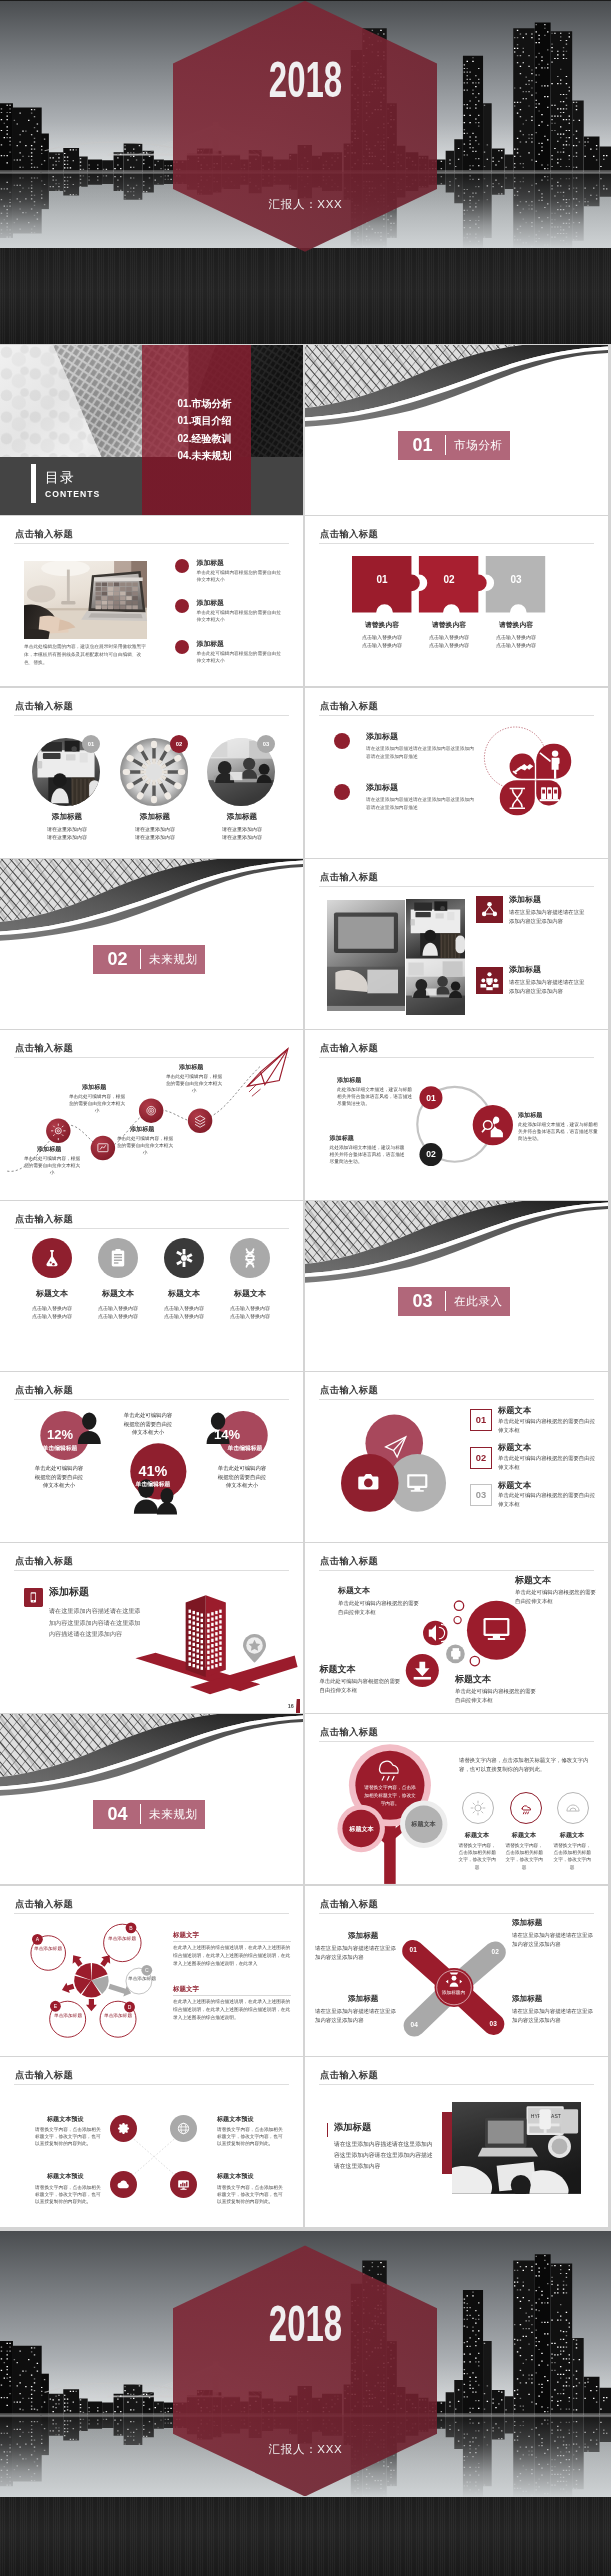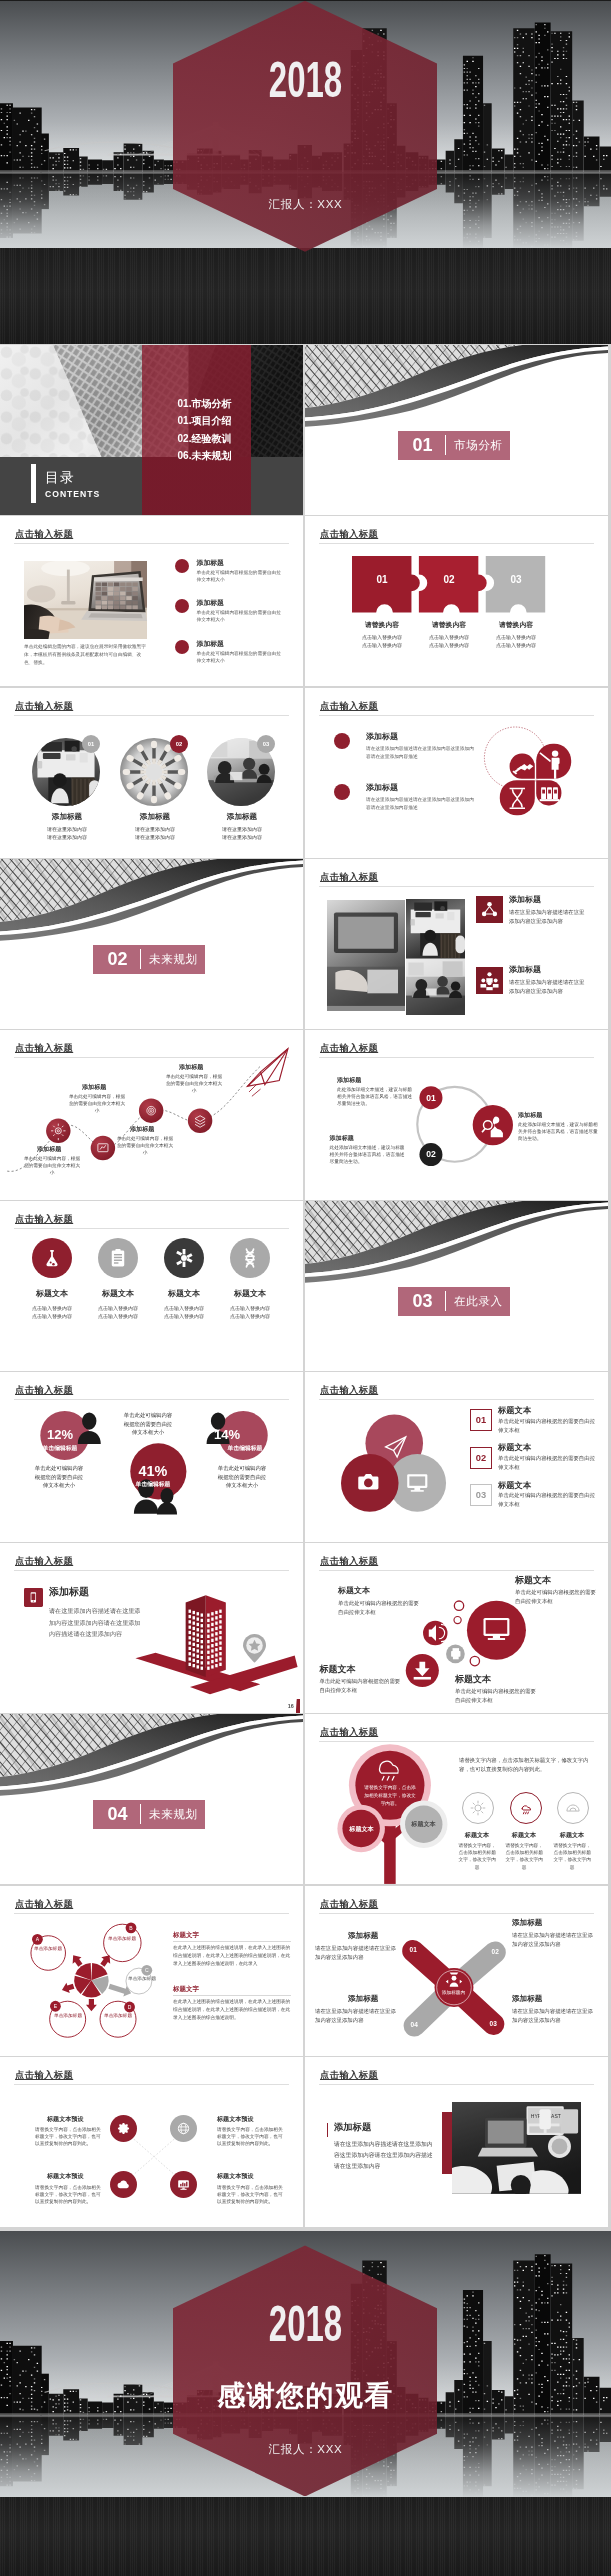--- a/index.html
+++ b/index.html
@@ -25,21 +25,21 @@
       clip-path:polygon(50% 0%,100% 25%,100% 75%,50% 100%,0 75%,0 25%);}
   .cover .hex{left:173px;top:0.7px;width:264px;height:251px;}
   .cover-year{position:absolute;left:0;right:0;top:63px;text-align:center;color:#f0eff0;
      font-size:50px;font-weight:bold;line-height:35px;transform:scaleX(.66);transform-origin:50% 0;}
   .cover-title{position:absolute;left:0;right:0;top:137px;text-align:center;color:#fff;
      font-size:28px;font-weight:bold;letter-spacing:1.4px;line-height:27px;}
   .cover-sub{position:absolute;left:0;right:0;top:198px;text-align:center;color:#efefef;
      font-size:11.5px;letter-spacing:0.7px;line-height:12.2px;}
 
   
-  .stitle{position:absolute;left:15px;top:11.5px;font-size:9.3px;font-weight:bold;color:#3a3a3a;letter-spacing:0.4px;text-decoration:underline;}
+  .stitle{position:absolute;left:15px;top:11.5px;font-size:9.3px;font-weight:bold;color:#3a3a3a;letter-spacing:0.4px;}
   .hrule{position:absolute;left:14.4px;top:27px;width:275px;height:0.7px;background:#dedede;}
   .pnum{position:absolute;right:9.3px;bottom:3.6px;font-size:5.4px;font-weight:bold;color:#4d4d4d;line-height:5.8px;}
   .pnumbar{position:absolute;right:2.9px;bottom:0;width:4.3px;height:14.4px;background:#8f1d2a;
      clip-path:polygon(22% 0,100% 0,100% 100%,0 100%);}
   .hdr{position:absolute;left:0;top:0;width:303px;height:86px;}
   .secbox{position:absolute;left:93px;top:86px;width:112px;height:29px;background:#b1677a;}
   .secnum{position:absolute;left:14.4px;top:5px;font-size:18px;font-weight:bold;color:#fff;line-height:18.7px;}
   .secdiv{position:absolute;left:47px;top:4.3px;width:1.4px;height:20px;background:#fff;}
   .secname{position:absolute;left:56px;top:8px;font-size:11.5px;color:#fff;line-height:13px;letter-spacing:0.7px;}
 
@@ -320,21 +320,21 @@
     <div class="toc-bar">
       <div class="toc-tick"></div>
       <div class="toc-cn">目录</div>
       <div class="toc-en">CONTENTS</div>
     </div>
     <div class="toc-redband"></div>
     <ul class="toc-list">
       <li>01.市场分析</li>
       <li>01.项目介绍</li>
       <li>02.经验教训</li>
-      <li>06.未来规划</li>
+      <li>04.未来规划</li>
     </ul>
   </div>
 
   <div class="slide col-r thumb" style="top:345px">
     <div class="hdr">
         <svg class="hdrsvg" viewBox="0 0 421 120" preserveAspectRatio="none" xmlns="http://www.w3.org/2000/svg">
           <defs>
             <clipPath id="clc1">
               <path d="M0 0H302C248 6 190 26 136 50C86 72 40 84 0 88Z"></path>
             </clipPath>
@@ -1587,18 +1587,17 @@
           <path fill="#a4a4a4" d="M0 0m1 149h2v1.6h-2zm0 5h2v1.6h-2zm4 60h2v1.6h-2zm8 -60h2v1.6h-2zm6 66h2v1.6h-2zm8 -35h2v1.6h-2zm16 35h2v1.6h-2zm0 5h2v1.6h-2zm4 -75h2v1.6h-2zm0 55h2v1.6h-2zm4 25h2v1.6h-2zm6 -24h2v1.6h-2zm4 -15h2v1.6h-2zm16 31h2v1.6h-2zm0 5h2v1.6h-2zm16 -6h2v1.6h-2zm0 5h2v1.6h-2zm30 1h2v1.6h-2zm12 0h2v1.6h-2zm50 3h2v1.6h-2zm4 -10h2v1.6h-2zm60 13h2v1.6h-2zm12 -14h2v1.6h-2zm26 8h2v1.6h-2zm10 -2h2v1.6h-2zm0 5h2v1.6h-2zm42 2h2v1.6h-2zm34 -9h2v1.6h-2zm8 4h2v1.6h-2zm8 0h2v1.6h-2zm26 5h2v1.6h-2zm12 -10h2v1.6h-2zm26 0h2v1.6h-2zm4 10h2v1.6h-2zm4 -15h2v1.6h-2zm4 5h2v1.6h-2zm24 -52h2v1.6h-2zm0 60h2v1.6h-2zm4 -65h2v1.6h-2zm4 -80h2v1.6h-2zm0 65h2v1.6h-2zm0 70h2v1.6h-2zm8 -175h2v1.6h-2zm0 55h2v1.6h-2zm0 25h2v1.6h-2zm0 90h2v1.6h-2zm0 10h2v1.6h-2zm4 -160h2v1.6h-2zm0 20h2v1.6h-2zm4 55h2v1.6h-2zm0 20h2v1.6h-2zm4 -90h2v1.6h-2zm0 45h2v1.6h-2zm0 95h2v1.6h-2zm0 15h2v1.6h-2zm8 -170h2v1.6h-2zm0 45h2v1.6h-2zm0 10h2v1.6h-2zm0 65h2v1.6h-2zm0 10h2v1.6h-2zm4 -60h2v1.6h-2zm0 80h2v1.6h-2zm4 -125h2v1.6h-2zm0 80h2v1.6h-2zm0 15h2v1.6h-2zm6 -26h2v1.6h-2zm8 50h2v1.6h-2zm0 30h2v1.6h-2zm22 -12h2v1.6h-2zm22 0h2v1.6h-2zm0 15h2v1.6h-2zm10 -5h2v1.6h-2zm4 -5h2v1.6h-2zm8 10h2v1.6h-2zm12 -7h2v1.6h-2zm8 4h2v1.6h-2zm12 -131h2v1.6h-2zm0 15h2v1.6h-2zm0 30h2v1.6h-2zm0 35h2v1.6h-2zm0 35h2v1.6h-2zm4 -115h2v1.6h-2zm0 10h2v1.6h-2zm0 5h2v1.6h-2zm0 10h2v1.6h-2zm0 90h2v1.6h-2zm4 -115h2v1.6h-2zm0 10h2v1.6h-2zm0 40h2v1.6h-2zm0 85h2v1.6h-2zm4 -5h2v1.6h-2zm4 -35h2v1.6h-2zm4 -85h2v1.6h-2zm0 5h2v1.6h-2zm0 55h2v1.6h-2zm0 50h2v1.6h-2zm8 -74h2v1.6h-2zm0 65h2v1.6h-2zm20 13h2v1.6h-2zm10 8h2v1.6h-2zm12 -85h2v1.6h-2zm4 -85h2v1.6h-2zm4 -15h2v1.6h-2zm0 30h2v1.6h-2zm0 65h2v1.6h-2zm0 55h2v1.6h-2zm4 -10h2v1.6h-2zm4 -70h2v1.6h-2zm4 -40h2v1.6h-2zm0 50h2v1.6h-2zm4 95h2v1.6h-2zm6 -108h2v1.6h-2zm4 85h2v1.6h-2zm4 -80h2v1.6h-2zm8 55h2v1.6h-2zm6 57h2v1.6h-2zm8 -125h2v1.6h-2zm0 105h2v1.6h-2zm4 -155h2v1.6h-2zm0 60h2v1.6h-2zm0 25h2v1.6h-2zm0 15h2v1.6h-2zm4 -85h2v1.6h-2zm4 -10h2v1.6h-2zm0 20h2v1.6h-2zm0 50h2v1.6h-2zm0 20h2v1.6h-2zm4 -105h2v1.6h-2zm0 120h2v1.6h-2zm6 1h2v1.6h-2zm4 -25h2v1.6h-2zm0 75h2v1.6h-2zm4 -20h2v1.6h-2zm12 -5h2v1.6h-2zm12 15h2v1.6h-2zm0 15h2v1.6h-2z"></path>
           <path fill="#cccccc" d="M0 0m1 198h2v1.6h-2zm8 -20h2v1.6h-2zm4 10h2v1.6h-2zm0 5h2v1.6h-2zm10 -24h2v1.6h-2zm0 30h2v1.6h-2zm4 -45h2v1.6h-2zm0 55h2v1.6h-2zm0 20h2v1.6h-2zm16 -25h2v1.6h-2zm0 25h2v1.6h-2zm4 -70h2v1.6h-2zm0 70h2v1.6h-2zm14 -9h2v1.6h-2zm8 -4h2v1.6h-2zm4 10h2v1.6h-2zm8 -15h2v1.6h-2zm12 19h2v1.6h-2zm8 -10h2v1.6h-2zm10 -3h2v1.6h-2zm0 10h2v1.6h-2zm0 5h2v1.6h-2zm24 -1h2v1.6h-2zm12 1h2v1.6h-2zm16 -16h2v1.6h-2zm0 10h2v1.6h-2zm14 -17h2v1.6h-2zm8 -5h2v1.6h-2zm8 -5h2v1.6h-2zm6 25h2v1.6h-2zm8 -10h2v1.6h-2zm0 15h2v1.6h-2zm26 3h2v1.6h-2zm12 0h2v1.6h-2zm8 -10h2v1.6h-2zm26 -16h2v1.6h-2zm0 5h2v1.6h-2zm0 20h2v1.6h-2zm30 -17h2v1.6h-2zm12 10h2v1.6h-2zm38 -11h2v1.6h-2zm14 19h2v1.6h-2zm8 -1h2v1.6h-2zm42 -15h2v1.6h-2zm38 10h2v1.6h-2zm8 -10h2v1.6h-2zm14 -7h2v1.6h-2zm6 -80h2v1.6h-2zm0 50h2v1.6h-2zm4 -90h2v1.6h-2zm0 45h2v1.6h-2zm0 15h2v1.6h-2zm0 20h2v1.6h-2zm16 -40h2v1.6h-2zm0 10h2v1.6h-2zm0 25h2v1.6h-2zm0 35h2v1.6h-2zm4 -75h2v1.6h-2zm8 -25h2v1.6h-2zm0 10h2v1.6h-2zm0 10h2v1.6h-2zm0 80h2v1.6h-2zm0 15h2v1.6h-2zm4 -95h2v1.6h-2zm18 24h2v1.6h-2zm0 10h2v1.6h-2zm4 10h2v1.6h-2zm0 60h2v1.6h-2zm6 -11h2v1.6h-2zm0 10h2v1.6h-2zm4 -10h2v1.6h-2zm40 19h2v1.6h-2zm8 0h2v1.6h-2zm8 -10h2v1.6h-2zm32 -134h2v1.6h-2zm0 5h2v1.6h-2zm0 30h2v1.6h-2zm0 75h2v1.6h-2zm0 10h2v1.6h-2zm4 -105h2v1.6h-2zm0 40h2v1.6h-2zm4 -5h2v1.6h-2zm0 65h2v1.6h-2zm4 -90h2v1.6h-2zm0 70h2v1.6h-2zm0 20h2v1.6h-2zm0 5h2v1.6h-2zm4 -105h2v1.6h-2zm0 40h2v1.6h-2zm0 5h2v1.6h-2zm0 60h2v1.6h-2zm4 -115h2v1.6h-2zm0 65h2v1.6h-2zm20 59h2v1.6h-2zm0 5h2v1.6h-2zm8 -15h2v1.6h-2zm22 -67h2v1.6h-2zm0 85h2v1.6h-2zm0 5h2v1.6h-2zm4 -25h2v1.6h-2zm4 -105h2v1.6h-2zm0 80h2v1.6h-2zm12 -90h2v1.6h-2zm4 20h2v1.6h-2zm6 -33h2v1.6h-2zm0 25h2v1.6h-2zm8 100h2v1.6h-2zm0 25h2v1.6h-2zm4 -195h2v1.6h-2zm4 55h2v1.6h-2zm0 60h2v1.6h-2zm6 -78h2v1.6h-2zm0 15h2v1.6h-2zm0 75h2v1.6h-2zm0 5h2v1.6h-2zm0 50h2v1.6h-2zm0 5h2v1.6h-2zm12 -90h2v1.6h-2zm0 30h2v1.6h-2zm0 60h2v1.6h-2zm8 -75h2v1.6h-2zm4 -25h2v1.6h-2zm0 5h2v1.6h-2zm6 16h2v1.6h-2zm4 60h2v1.6h-2zm0 10h2v1.6h-2zm16 -15h2v1.6h-2zm22 24h2v1.6h-2z"></path>
           <path fill="#eeeeee" d="M0 0m1 164h2v1.6h-2zm0 50h2v1.6h-2zm8 -55h2v1.6h-2zm0 5h2v1.6h-2zm0 20h2v1.6h-2zm0 30h2v1.6h-2zm4 -70h2v1.6h-2zm14 51h2v1.6h-2zm4 -15h2v1.6h-2zm4 20h2v1.6h-2zm4 -35h2v1.6h-2zm4 -15h2v1.6h-2zm0 60h2v1.6h-2zm0 5h2v1.6h-2zm8 -35h2v1.6h-2zm6 21h2v1.6h-2zm16 16h2v1.6h-2zm8 0h2v1.6h-2zm8 -1h2v1.6h-2zm12 -10h2v1.6h-2zm66 6h2v1.6h-2zm0 20h2v1.6h-2zm6 -27h2v1.6h-2zm12 10h2v1.6h-2zm14 5h2v1.6h-2zm46 3h2v1.6h-2zm30 -6h2v1.6h-2zm26 8h2v1.6h-2zm38 2h2v1.6h-2zm64 -8h2v1.6h-2zm20 -17h2v1.6h-2zm20 15h2v1.6h-2zm6 10h2v1.6h-2zm0 5h2v1.6h-2zm34 -32h2v1.6h-2zm6 -95h2v1.6h-2zm0 90h2v1.6h-2zm0 15h2v1.6h-2zm4 15h2v1.6h-2zm4 -85h2v1.6h-2zm0 50h2v1.6h-2zm8 -85h2v1.6h-2zm0 75h2v1.6h-2zm4 -25h2v1.6h-2zm0 40h2v1.6h-2zm0 10h2v1.6h-2zm4 5h2v1.6h-2zm0 5h2v1.6h-2zm4 -90h2v1.6h-2zm0 30h2v1.6h-2zm4 -40h2v1.6h-2zm4 35h2v1.6h-2zm4 -45h2v1.6h-2zm0 15h2v1.6h-2zm0 25h2v1.6h-2zm4 -100h2v1.6h-2zm0 30h2v1.6h-2zm0 45h2v1.6h-2zm0 80h2v1.6h-2zm0 25h2v1.6h-2zm6 -56h2v1.6h-2zm0 20h2v1.6h-2zm4 -25h2v1.6h-2zm0 10h2v1.6h-2zm14 54h2v1.6h-2zm8 4h2v1.6h-2zm8 -10h2v1.6h-2zm4 5h2v1.6h-2zm10 -10h2v1.6h-2zm4 10h2v1.6h-2zm34 -7h2v1.6h-2zm20 -52h2v1.6h-2zm4 -20h2v1.6h-2zm4 10h2v1.6h-2zm0 10h2v1.6h-2zm4 -40h2v1.6h-2zm40 79h2v1.6h-2zm0 10h2v1.6h-2zm18 -12h2v1.6h-2zm0 10h2v1.6h-2zm4 -175h2v1.6h-2zm0 25h2v1.6h-2zm0 75h2v1.6h-2zm0 70h2v1.6h-2zm4 -90h2v1.6h-2zm0 30h2v1.6h-2zm0 10h2v1.6h-2zm4 -75h2v1.6h-2zm0 50h2v1.6h-2zm4 0h2v1.6h-2zm4 -25h2v1.6h-2zm0 100h2v1.6h-2zm4 -165h2v1.6h-2zm0 5h2v1.6h-2zm0 50h2v1.6h-2zm0 30h2v1.6h-2zm0 35h2v1.6h-2zm6 -123h2v1.6h-2zm0 15h2v1.6h-2zm0 35h2v1.6h-2zm0 55h2v1.6h-2zm4 -100h2v1.6h-2zm0 95h2v1.6h-2zm4 -60h2v1.6h-2zm0 10h2v1.6h-2zm0 75h2v1.6h-2zm0 30h2v1.6h-2zm0 10h2v1.6h-2zm4 -20h2v1.6h-2zm0 45h2v1.6h-2zm4 -190h2v1.6h-2zm0 50h2v1.6h-2zm0 25h2v1.6h-2zm10 42h2v1.6h-2zm4 -90h2v1.6h-2zm0 10h2v1.6h-2zm0 80h2v1.6h-2zm0 25h2v1.6h-2zm0 10h2v1.6h-2zm0 25h2v1.6h-2zm4 -175h2v1.6h-2zm0 65h2v1.6h-2zm0 65h2v1.6h-2zm4 -25h2v1.6h-2zm0 5h2v1.6h-2zm0 55h2v1.6h-2zm4 -155h2v1.6h-2zm0 110h2v1.6h-2zm0 15h2v1.6h-2zm0 15h2v1.6h-2zm4 -35h2v1.6h-2zm0 10h2v1.6h-2zm0 10h2v1.6h-2zm0 10h2v1.6h-2zm0 25h2v1.6h-2zm10 -69h2v1.6h-2zm12 50h2v1.6h-2zm0 20h2v1.6h-2zm12 0h2v1.6h-2z"></path>
           <path fill="#ffffff" d="M0 0m1 179h2v1.6h-2zm4 10h2v1.6h-2zm4 -45h2v1.6h-2zm0 30h2v1.6h-2zm0 50h2v1.6h-2zm14 -4h2v1.6h-2zm4 0h2v1.6h-2zm16 -35h2v1.6h-2zm0 15h2v1.6h-2zm4 -5h2v1.6h-2zm4 -25h2v1.6h-2zm22 62h2v1.6h-2zm16 -21h2v1.6h-2zm0 10h2v1.6h-2zm0 5h2v1.6h-2zm0 5h2v1.6h-2zm4 -15h2v1.6h-2zm4 -10h2v1.6h-2zm0 25h2v1.6h-2zm14 -8h2v1.6h-2zm48 9h2v1.6h-2zm18 -12h2v1.6h-2zm4 10h2v1.6h-2zm18 -20h2v1.6h-2zm4 0h2v1.6h-2zm12 17h2v1.6h-2zm22 1h2v1.6h-2zm4 -5h2v1.6h-2zm34 -16h2v1.6h-2zm0 15h2v1.6h-2zm4 5h2v1.6h-2zm68 -3h2v1.6h-2zm8 -5h2v1.6h-2zm10 9h2v1.6h-2zm38 -14h2v1.6h-2zm24 18h2v1.6h-2zm52 -17h2v1.6h-2zm10 -125h2v1.6h-2zm4 25h2v1.6h-2zm0 65h2v1.6h-2zm0 5h2v1.6h-2zm0 5h2v1.6h-2zm0 20h2v1.6h-2zm4 -90h2v1.6h-2zm8 -65h2v1.6h-2zm0 20h2v1.6h-2zm0 55h2v1.6h-2zm4 15h2v1.6h-2zm0 40h2v1.6h-2zm0 40h2v1.6h-2zm4 -20h2v1.6h-2zm0 20h2v1.6h-2zm4 -165h2v1.6h-2zm0 155h2v1.6h-2zm4 -65h2v1.6h-2zm4 -80h2v1.6h-2zm0 5h2v1.6h-2zm0 20h2v1.6h-2zm0 100h2v1.6h-2zm4 -155h2v1.6h-2zm0 60h2v1.6h-2zm0 40h2v1.6h-2zm0 10h2v1.6h-2zm0 70h2v1.6h-2zm4 -150h2v1.6h-2zm0 35h2v1.6h-2zm0 25h2v1.6h-2zm0 40h2v1.6h-2zm0 25h2v1.6h-2zm0 10h2v1.6h-2zm0 10h2v1.6h-2zm6 14h2v1.6h-2zm8 -20h2v1.6h-2zm18 8h2v1.6h-2zm18 0h2v1.6h-2zm18 15h2v1.6h-2zm36 -28h2v1.6h-2zm0 15h2v1.6h-2zm8 -61h2v1.6h-2zm0 25h2v1.6h-2zm4 -100h2v1.6h-2zm4 105h2v1.6h-2zm0 10h2v1.6h-2zm4 -115h2v1.6h-2zm4 35h2v1.6h-2zm0 45h2v1.6h-2zm0 25h2v1.6h-2zm4 -60h2v1.6h-2zm0 10h2v1.6h-2zm0 90h2v1.6h-2zm12 -9h2v1.6h-2zm12 8h2v1.6h-2zm26 -162h2v1.6h-2zm0 5h2v1.6h-2zm4 15h2v1.6h-2zm0 70h2v1.6h-2zm0 35h2v1.6h-2zm4 -100h2v1.6h-2zm4 -40h2v1.6h-2zm0 20h2v1.6h-2zm4 -25h2v1.6h-2zm0 150h2v1.6h-2zm8 -35h2v1.6h-2zm0 25h2v1.6h-2zm0 10h2v1.6h-2zm6 -58h2v1.6h-2zm0 85h2v1.6h-2zm4 -170h2v1.6h-2zm0 5h2v1.6h-2zm0 115h2v1.6h-2zm0 40h2v1.6h-2zm4 -135h2v1.6h-2zm0 80h2v1.6h-2zm4 -40h2v1.6h-2zm0 15h2v1.6h-2zm4 0h2v1.6h-2zm0 60h2v1.6h-2zm6 -128h2v1.6h-2zm0 50h2v1.6h-2zm0 30h2v1.6h-2zm4 -100h2v1.6h-2zm0 35h2v1.6h-2zm0 65h2v1.6h-2zm0 60h2v1.6h-2zm4 -130h2v1.6h-2zm0 40h2v1.6h-2zm0 35h2v1.6h-2zm0 75h2v1.6h-2zm4 -75h2v1.6h-2zm0 35h2v1.6h-2zm4 -110h2v1.6h-2zm0 5h2v1.6h-2zm0 50h2v1.6h-2zm0 10h2v1.6h-2zm0 25h2v1.6h-2zm0 20h2v1.6h-2zm0 15h2v1.6h-2zm4 -95h2v1.6h-2zm0 10h2v1.6h-2zm0 85h2v1.6h-2zm4 -150h2v1.6h-2zm6 151h2v1.6h-2zm4 -50h2v1.6h-2zm0 30h2v1.6h-2zm0 10h2v1.6h-2zm0 40h2v1.6h-2zm4 -65h2v1.6h-2zm16 40h2v1.6h-2zm8 -5h2v1.6h-2zm6 29h2v1.6h-2zm4 -15h2v1.6h-2zm4 0h2v1.6h-2z"></path>
           <rect x="0" y="235" width="850" height="5" fill="#e8e8e8" opacity=".35"></rect>
         </svg>
       </div>
     <div class="darkband" style="top:266px;height:79px"></div>
     <div class="hex" style="top:14.4px"></div>
     <div class="cover-year">2018</div>
-    <div class="cover-title">感谢您的观看</div>
     <div class="cover-sub">汇报人：XXX</div>
   </div>
 
 </div>
 
 
 </body></html>

